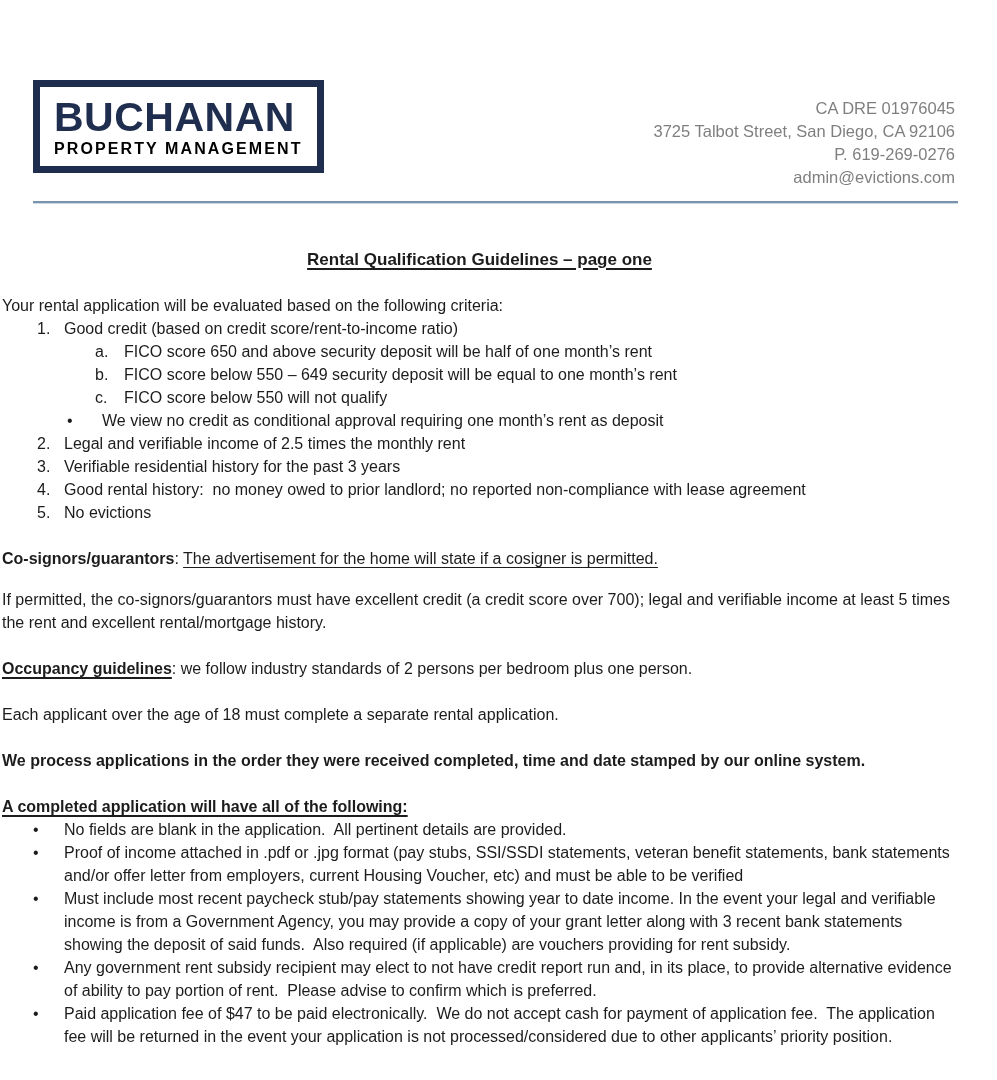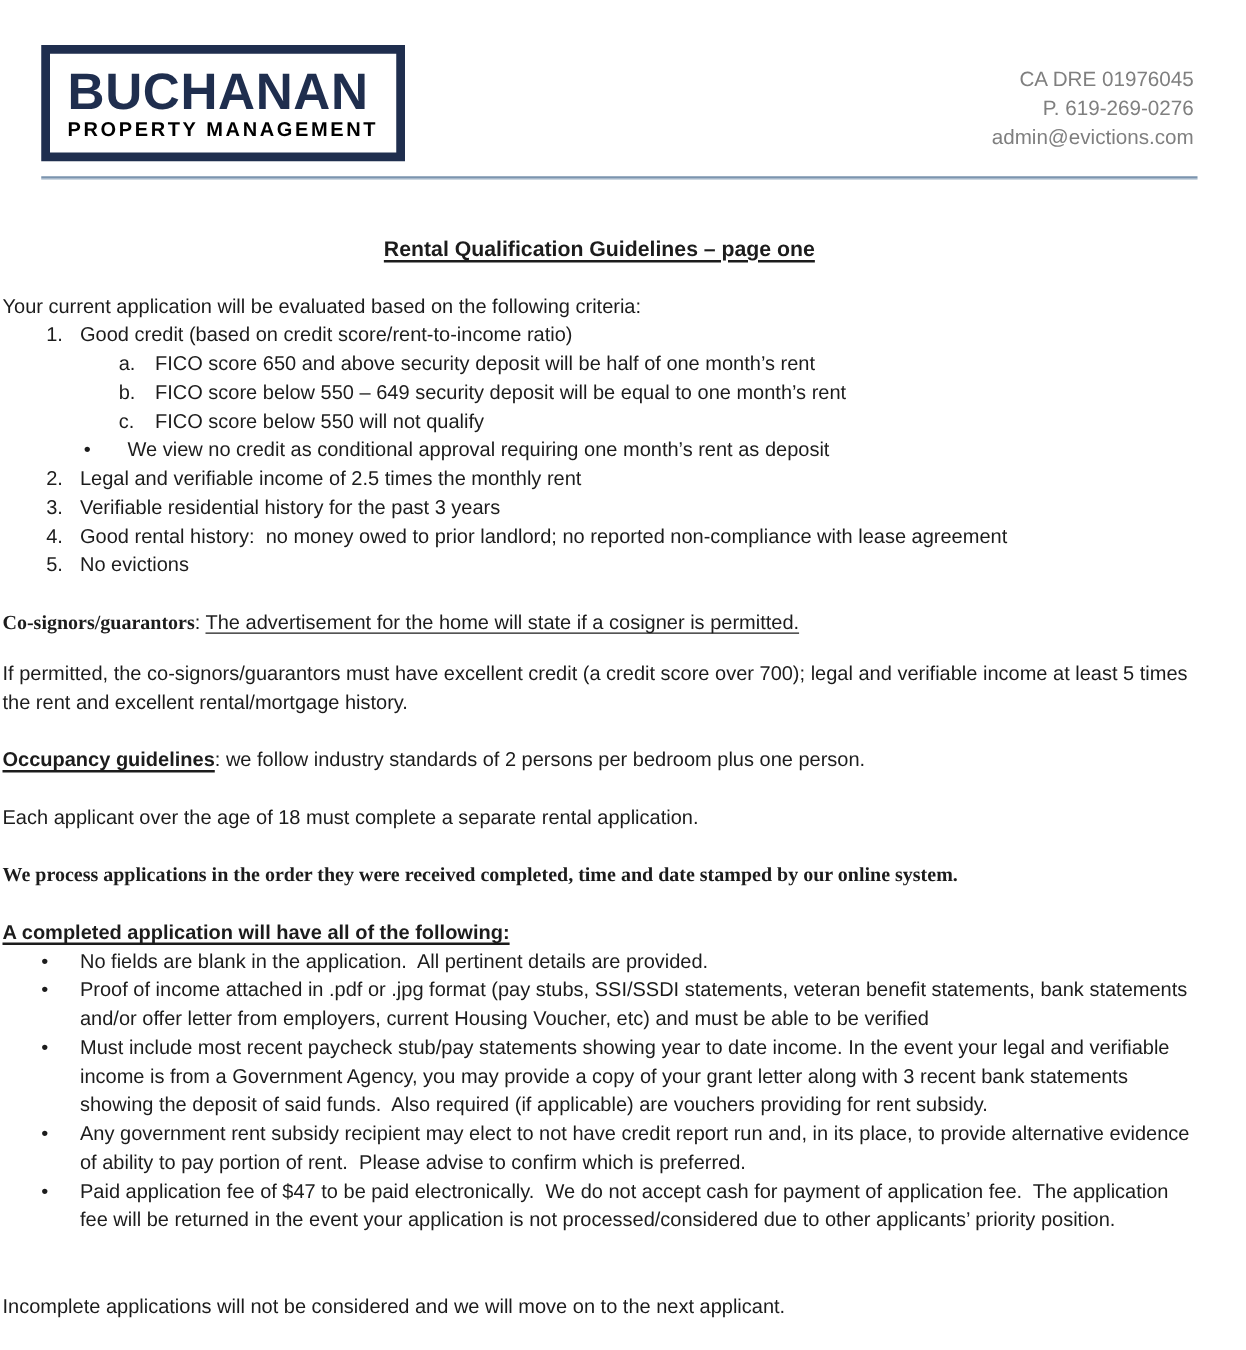--- a/index.html
+++ b/index.html
@@ -15,20 +15,21 @@
     position: relative;
   }
   [data-bind] { white-space: pre-wrap; }
 
   
   .header {
     display: flex;
     justify-content: space-between;
     align-items: flex-start;
     padding: 36px 42px 0 33px;
+    margin-top: 44px;
   }
   .logo-box {
     border: 7px solid #1f2e4e;
     background: #fff;
     padding: 9px 14px 8px 14px;
     display: inline-block;
   }
   .logo-main {
     font-size: 41px;
     line-height: 42px;
@@ -67,21 +68,21 @@
     margin-top: 44px;
     text-align: center;
     font-weight: 700;
     font-size: 17px;
     text-decoration: underline;
     text-underline-offset: 3px;
     text-decoration-thickness: 1.5px;
   }
   .para { margin-top: 23px; }
   .para-tight { margin-top: 18px; }
-  .bold { font-weight: 700; font-family: Liberation Serif, serif; }
+  .bold { font-weight: 700; }
   .bold-underline {
     font-weight: 700;
     text-decoration: underline;
     text-underline-offset: 3px;
     text-decoration-thickness: 1.5px;
   }
   .underline {
     text-decoration: underline;
     text-underline-offset: 3px;
   }
@@ -104,33 +105,34 @@
 </head>
 <body>
 
 <div class="header">
   <div class="logo-box">
     <div class="logo-main" data-bind="header.logo.line1">BUCHANAN</div>
     <div class="logo-sub" data-bind="header.logo.line2">PROPERTY MANAGEMENT</div>
   </div>
   <div class="contact">
     <div data-bind="header.contact.dre">CA DRE 01976045</div>
+    <div data-bind="header.contact.address">3725 Talbot Street, San Diego, CA 92106</div>
     <div data-bind="header.contact.phone">P. 619-269-0276</div>
     <div data-bind="header.contact.email">admin@evictions.com</div>
   </div>
 </div>
 
 <div class="divider"></div>
 
 <div class="doc">
 
   <div class="title" data-bind="doc.title">Rental Qualification Guidelines – page one</div>
 
   <div class="para">
-    <span data-bind="doc.intro">Your current application will be evaluated based on the following criteria:</span>
+    <span data-bind="doc.intro">Your rental application will be evaluated based on the following criteria:</span>
   </div>
 
   <div>
     <div class="list-row lvl1">
       <span class="marker" data-bind="doc.criteria.0.m">1.</span>
       <span class="txt" data-bind="doc.criteria.0.t">Good credit (based on credit score/rent-to-income ratio)</span>
     </div>
     <div class="list-row lvl2">
       <span class="marker" data-bind="doc.criteria.1.m">a.</span>
       <span class="txt" data-bind="doc.criteria.1.t">FICO score 650 and above security deposit will be half of one month’s rent</span>

